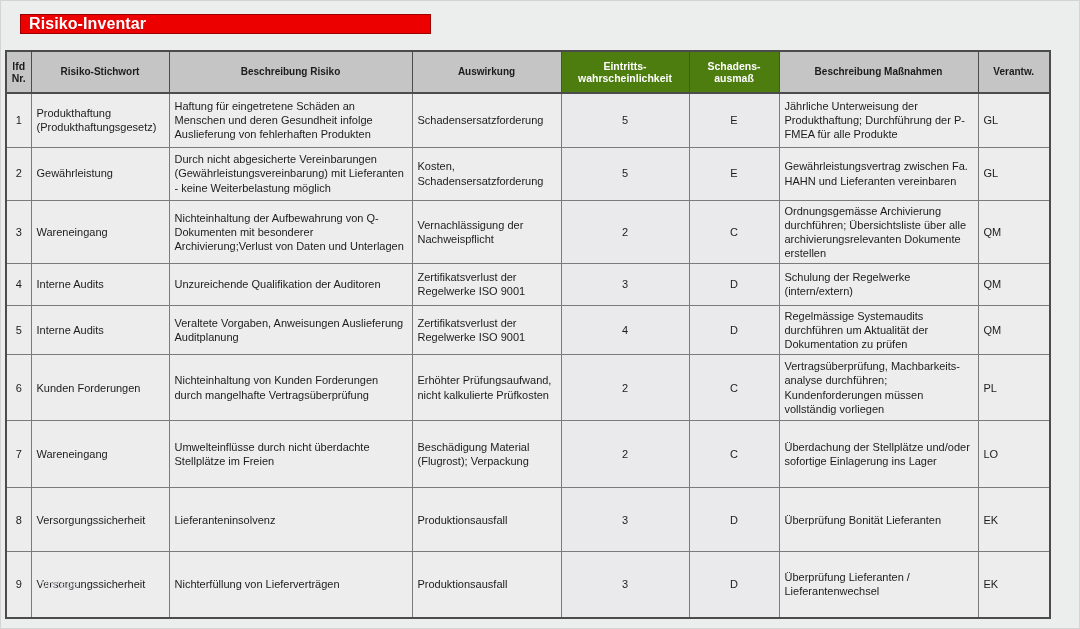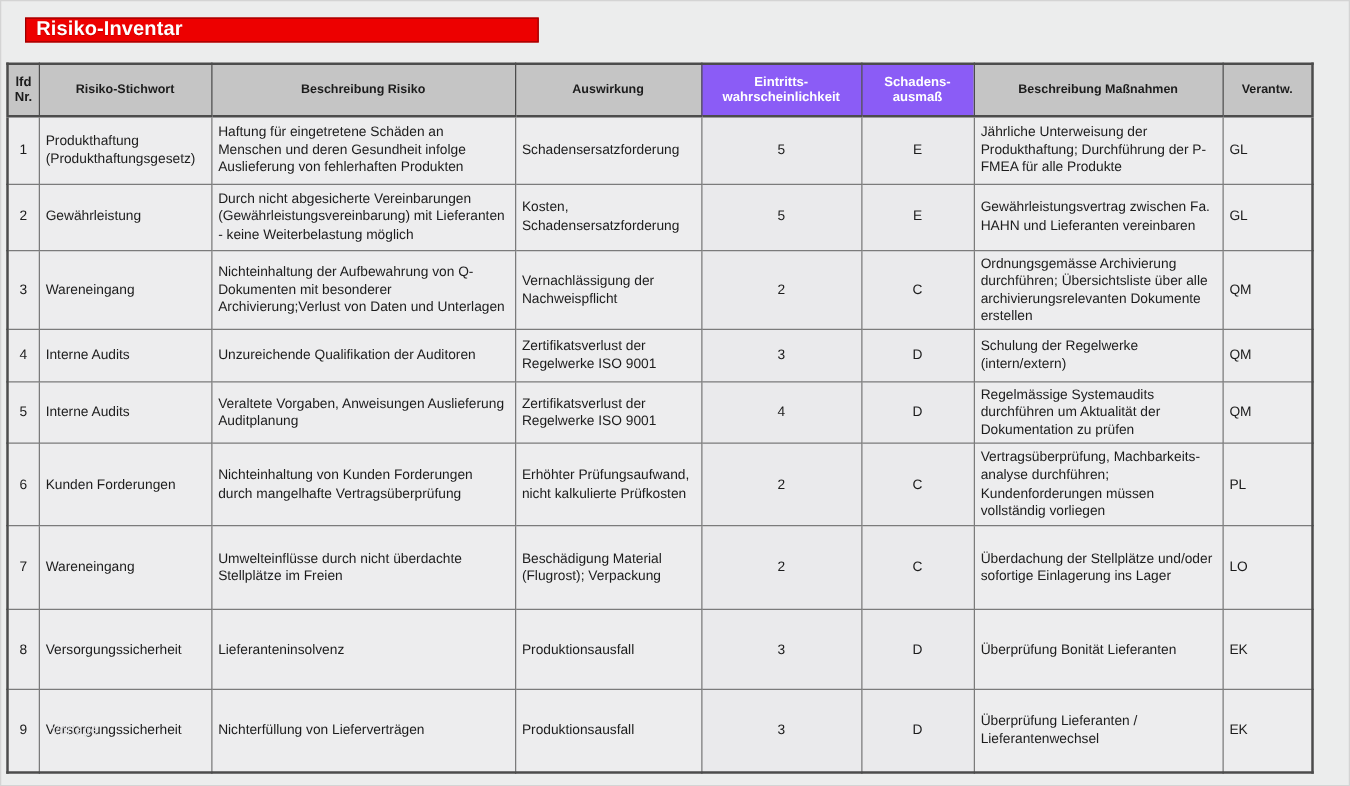--- a/index.html
+++ b/index.html
@@ -69,21 +69,21 @@
     background: #c5c5c5;
     font-weight: bold;
     text-align: center;
     font-size: 10px;
     border-color: #4c4c4c;
     border-bottom-width: 2px;
     height: 42px;
     padding: 2px 4px;
   }
   #risk-table thead th.dark {
-    background: #8b5cf6;
+    background: #4d7c0f;
     color: #ffffff;
     font-size: 11px;
   }
   #risk-table thead th.small {
     font-size: 10.5px;
     line-height: 1.15;
   }
   
   col.c-nr       { width: 25px;  }
   col.c-stich    { width: 138px; }

